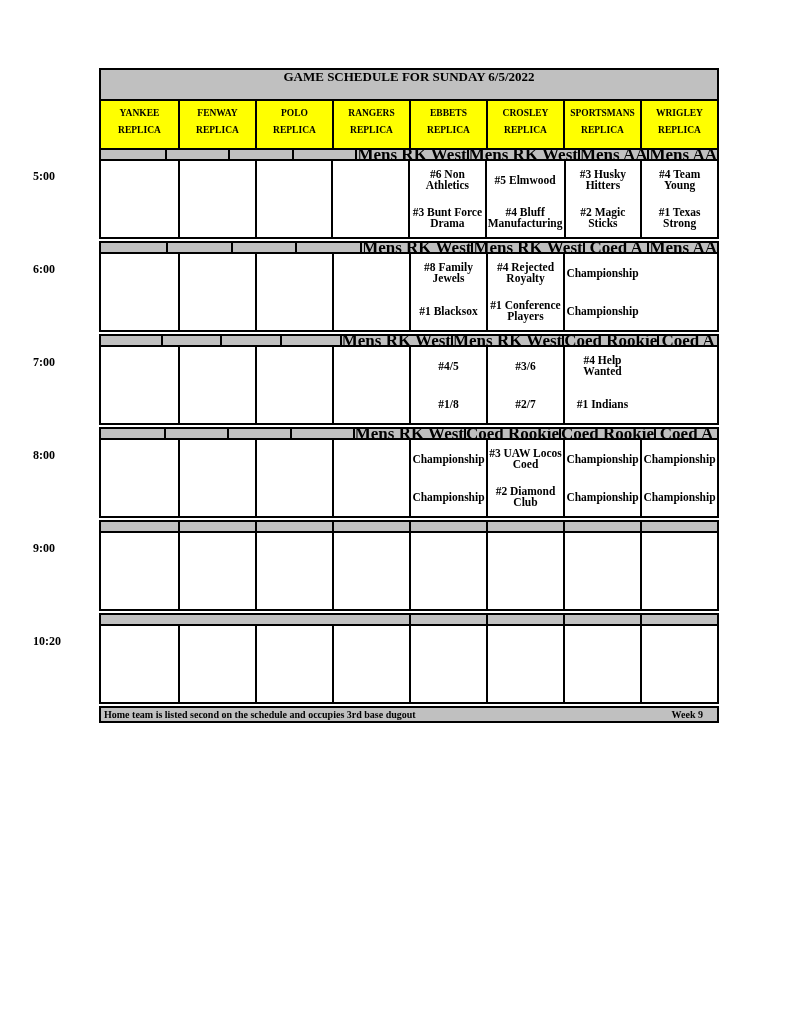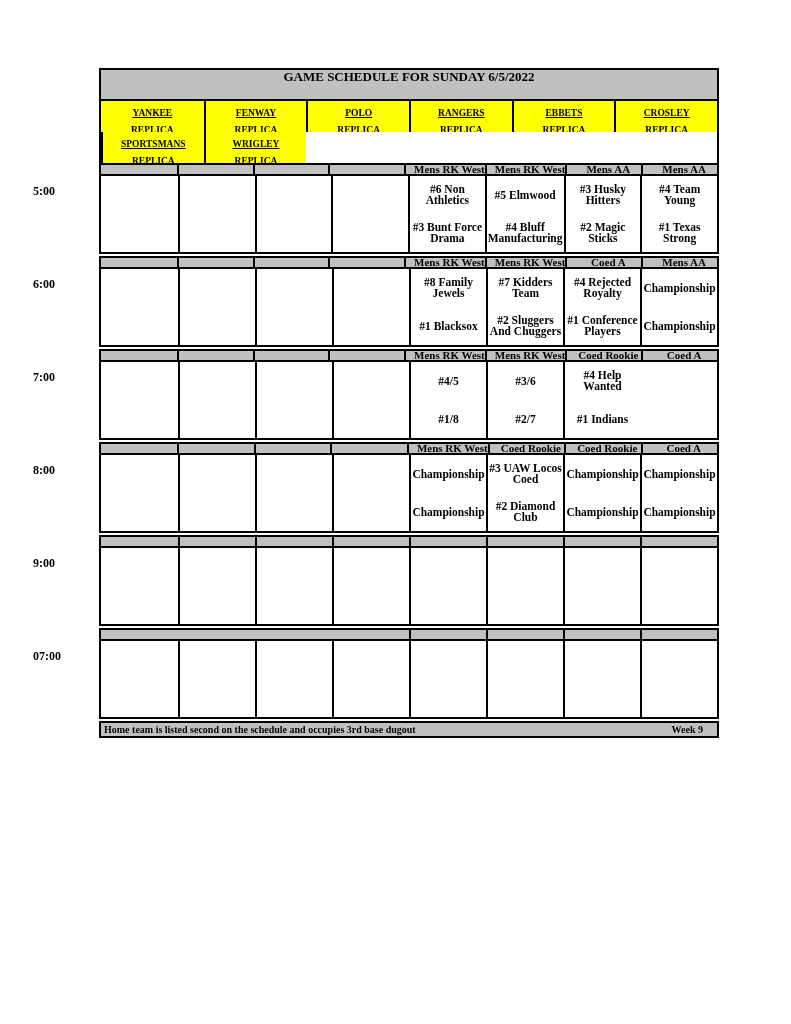--- a/index.html
+++ b/index.html
@@ -24,25 +24,24 @@
     height: 33px;
     border: 2px solid var(--border, #000);
     background: var(--gray, #c0c0c0);
     text-align: center;
     font-size: 13px;
     line-height: 13px;
   }
   .header-row {
     box-sizing: border-box;
     display: grid;
-    grid-template-columns: repeat(6, 1fr);
+    grid-template-columns: repeat(8, 1fr);
     border-left: 2px solid var(--border, #000);
     border-right: 2px solid var(--border, #000);
-    height: 62px;
-    text-decoration: underline;
+    height: 47px;
   }
   .header-cell {
     box-sizing: border-box;
     background: var(--yellow, #ffff00);
     text-align: center;
     border-left: 2px solid var(--border, #000);
     padding-top: 4px;
     font-size: 9.5px;
     line-height: 17px;
     overflow: hidden;
@@ -58,25 +57,24 @@
     height: 13px;
     border: 2px solid var(--border, #000);
     background: var(--gray, #c0c0c0);
   }
   .league-cell {
     box-sizing: border-box;
     border-left: 2px solid var(--border, #000);
     display: flex;
     align-items: center;
     justify-content: center;
-    font-size: 11px;
+    font-size: 17px;
     line-height: 9px;
     white-space: nowrap;
     overflow: visible;
-    padding-left: 8px;
   }
   .league-cell:first-child { border-left: none; }
   .block.merged .league-cell:nth-child(-n+4) { border-left: none; }
   .game-row {
     box-sizing: border-box;
     display: grid;
     grid-template-columns: repeat(8, 1fr);
     height: 78px;
     border: 2px solid var(--border, #000);
     border-top: none;
@@ -217,24 +215,20 @@
           <div class="game-row">
             <div class="game-cell"></div>
             <div class="game-cell"></div>
             <div class="game-cell"></div>
             <div class="game-cell"></div>
             <div class="game-cell">
               <div class="team">#8 Family Jewels</div>
               <div class="team">#1 Blacksox</div>
             </div>
             <div class="game-cell">
-              <div class="team">#7 Kidders Team</div>
-              <div class="team">#2 Sluggers And Chuggers</div>
-            </div>
-            <div class="game-cell">
               <div class="team">#4 Rejected Royalty</div>
               <div class="team">#1 Conference Players</div>
             </div>
             <div class="game-cell">
               <div class="team">Championship</div>
               <div class="team">Championship</div>
             </div>
           </div>
         </div>
         <div class="block">
@@ -320,21 +314,21 @@
             <div class="game-cell"></div>
             <div class="game-cell"></div>
             <div class="game-cell"></div>
             <div class="game-cell"></div>
             <div class="game-cell"></div>
             <div class="game-cell"></div>
             <div class="game-cell"></div>
           </div>
         </div>
         <div class="block merged">
-          <div class="time-label">07:00</div>
+          <div class="time-label">10:20</div>
           <div class="league-row">
             <div class="league-cell"></div>
             <div class="league-cell"></div>
             <div class="league-cell"></div>
             <div class="league-cell"></div>
             <div class="league-cell"></div>
             <div class="league-cell"></div>
             <div class="league-cell"></div>
             <div class="league-cell"></div>
           </div>

